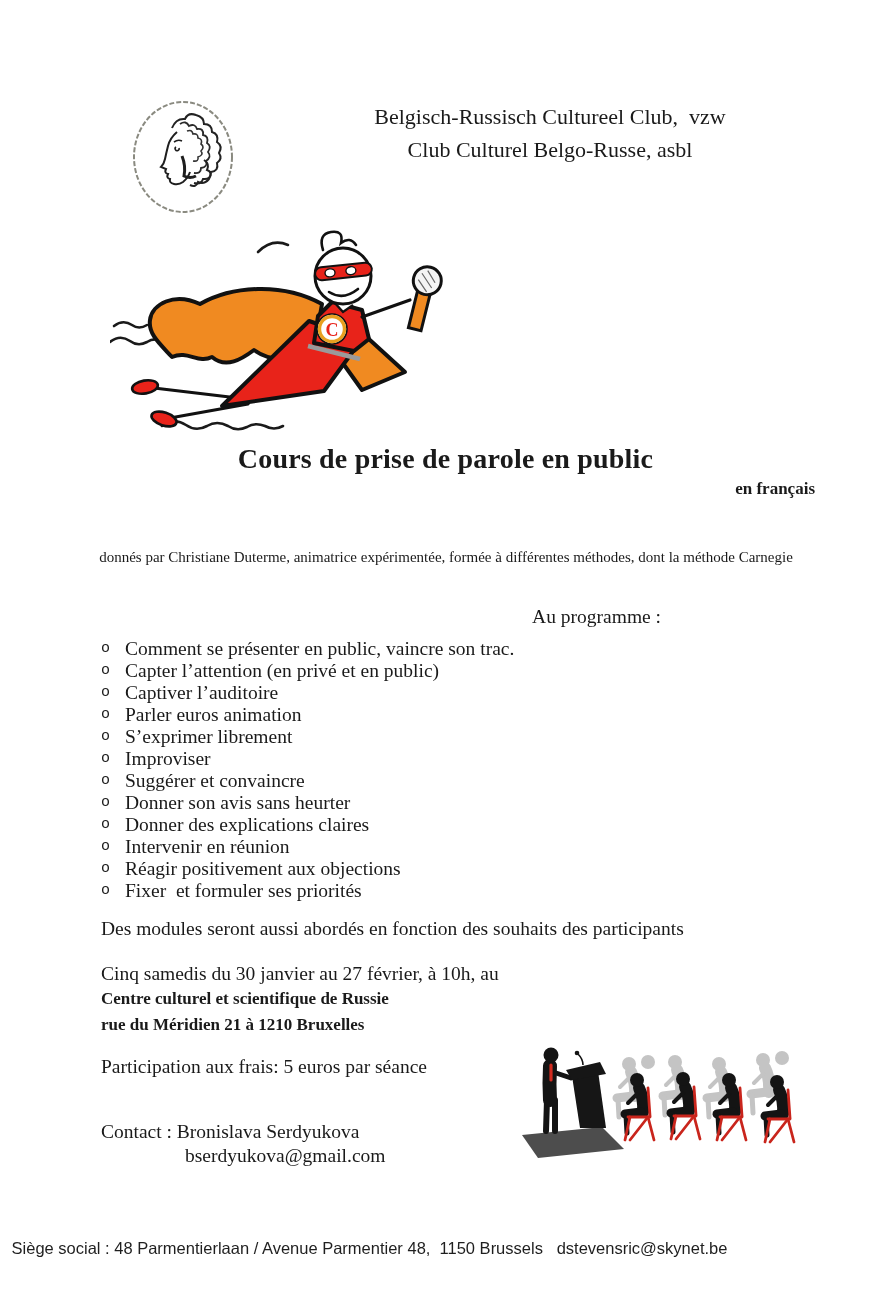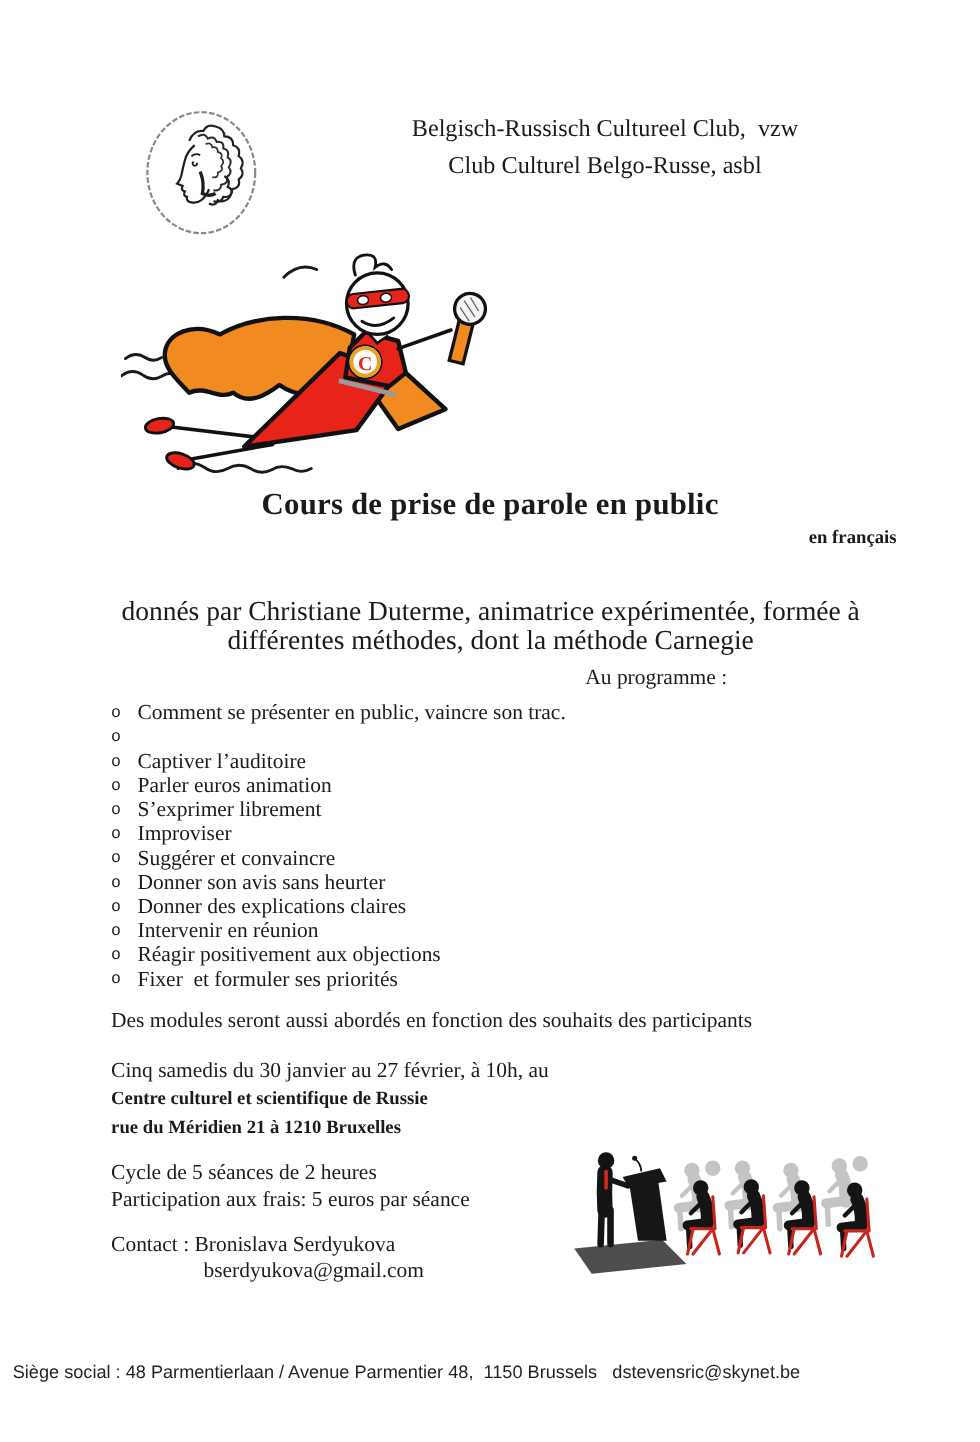--- a/index.html
+++ b/index.html
@@ -20,21 +20,21 @@
   
   #hero { left:110px; top:220px; width:358px; height:228px; }
 
   
   #title { left:0; top:443px; width:891px; text-align:center;
     font-size:28px; font-weight:bold; letter-spacing:0.2px; }
   #subtitle { top:479px; right:76px; font-size:17px; font-weight:bold; }
 
   
   #intro { left:66px; top:544px; width:760px; text-align:center;
-    font-size:25px; line-height:26px; }
+    font-size:15px; line-height:26px; }
 
   
   #programme { left:101px; top:606px; width:560px; font-size:19.5px; }
   #programme h3 { font-size:19.5px; font-weight:normal; margin-bottom:10px;text-align:right; }
   #programme ul { list-style:none; }
   #programme li { display:flex; line-height:22px; }
   #programme .bullet { width:24px; flex:0 0 24px;
     font-family:"Liberation Mono", monospace; font-size:15px; }
 
   #modules { left:101px; top:918px; font-size:19.5px; }
@@ -134,20 +134,21 @@
 
   <div id="programme" class="abs">
     <h3>Au programme :</h3>
     <ul>
       <li>
           <span class="bullet">o</span>
           <span>Comment se présenter en public, vaincre son trac.</span>
         </li>
       <li>
           <span class="bullet">o</span>
+          <span>Capter l’attention (en privé et en public)</span>
         </li>
       <li>
           <span class="bullet">o</span>
           <span>Captiver l’auditoire</span>
         </li>
       <li>
           <span class="bullet">o</span>
           <span>Parler euros animation</span>
         </li>
       <li>
@@ -187,21 +188,20 @@
 
   <div id="modules" class="abs">Des modules seront aussi abordés en fonction des souhaits des participants</div>
 
   <div id="schedule" class="abs">
     <div class="plain">Cinq samedis du 30 janvier au 27 février, à 10h, au</div>
     <div class="bold">Centre culturel et scientifique de Russie</div>
     <div class="bold">rue du Méridien 21 à 1210 Bruxelles</div>
   </div>
 
   <div id="details" class="abs">
-    <div>Cycle de 5 séances de 2 heures</div>
     <div>Participation aux frais: 5 euros par séance</div>
   </div>
 
   <div id="audience" class="abs">
     <svg viewBox="0 0 292 128" width="292" height="128">
       <defs>
         <g id="person-sit">
           <g stroke="currentColor" stroke-linecap="round" fill="none">
             <path d="M15 18 q5 10 4 24" stroke-width="12"></path>
             <path d="M17 42 L1 44" stroke-width="9"></path>

